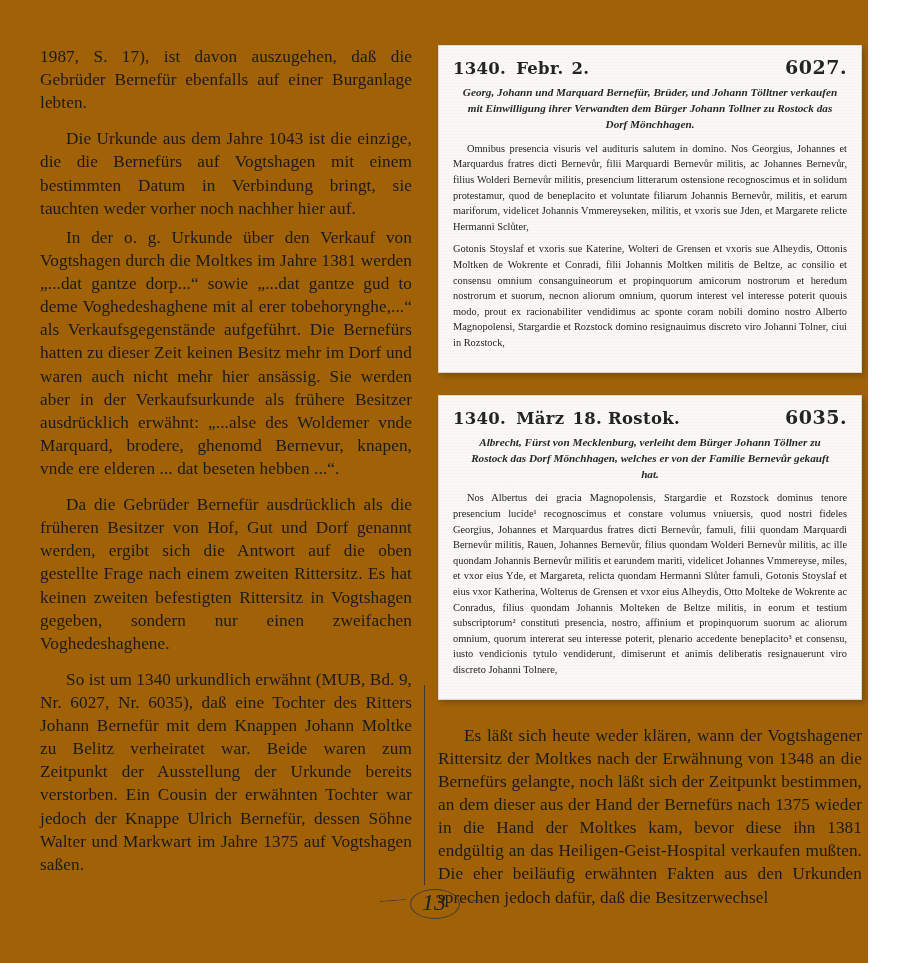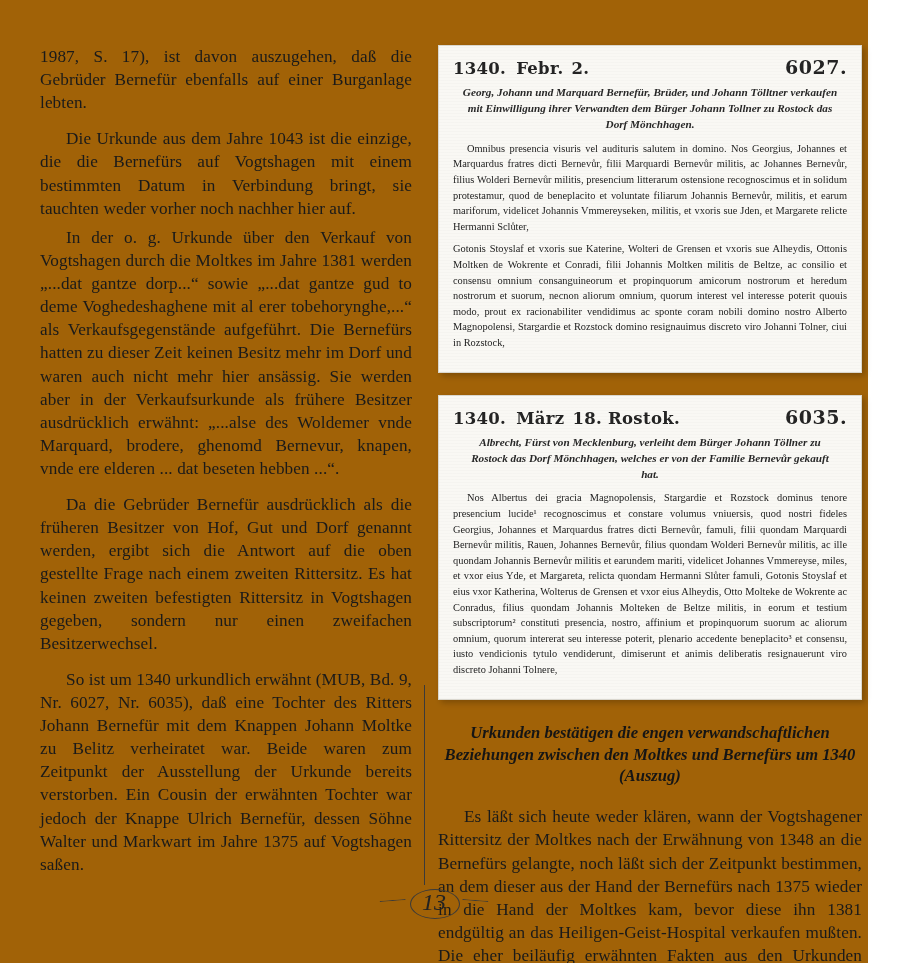--- a/index.html
+++ b/index.html
@@ -173,21 +173,21 @@
 
 <div class="page">
 
   <div class="columns">
 
     <div class="col-left">
       <div class="body-text">
         <p class="no-indent">1987, S. 17), ist davon auszugehen, daß die Gebrüder Bernefür ebenfalls auf einer Burganlage lebten.</p>
         <p class="gap-before">Die Urkunde aus dem Jahre 1043 ist die einzige, die die Bernefürs auf Vogtshagen mit einem bestimmten Datum in Verbindung bringt, sie tauchten weder vorher noch nachher hier auf.</p>
         <p>In der o. g. Urkunde über den Verkauf von Vogtshagen durch die Moltkes im Jahre 1381 werden „...dat gantze dorp...“ sowie „...dat gantze gud to deme Voghedeshaghene mit al erer tobehorynghe,...“ als Verkaufsgegenstände aufgeführt. Die Bernefürs hatten zu dieser Zeit keinen Besitz mehr im Dorf und waren auch nicht mehr hier ansässig. Sie werden aber in der Verkaufsurkunde als frühere Besitzer ausdrücklich erwähnt: „...alse des Woldemer vnde Marquard, brodere, ghenomd Bernevur, knapen, vnde ere elderen ... dat beseten hebben ...“.</p>
-        <p class="gap-before">Da die Gebrüder Bernefür ausdrücklich als die früheren Besitzer von Hof, Gut und Dorf genannt werden, ergibt sich die Antwort auf die oben gestellte Frage nach einem zweiten Rittersitz. Es hat keinen zweiten befestigten Rittersitz in Vogtshagen gegeben, sondern nur einen zweifachen Besitzerwechsel.</p>
+        <p class="gap-before">Da die Gebrüder Bernefür ausdrücklich als die früheren Besitzer von Hof, Gut und Dorf genannt werden, ergibt sich die Antwort auf die oben gestellte Frage nach einem zweiten Rittersitz. Es hat keinen zweiten befestigten Rittersitz in Vogtshagen gegeben, sondern nur einen zweifachen Voghedeshaghene.</p>
         <p class="gap-before">So ist um 1340 urkundlich erwähnt (MUB, Bd. 9, Nr. 6027, Nr. 6035), daß eine Tochter des Ritters Johann Bernefür mit dem Knappen Johann Moltke zu Belitz verheiratet war. Beide waren zum Zeitpunkt der Ausstellung der Urkunde bereits verstorben. Ein Cousin der erwähnten Tochter war jedoch der Knappe Ulrich Bernefür, dessen Söhne Walter und Markwart im Jahre 1375 auf Vogtshagen saßen.</p>
       </div>
     </div>
 
     <div class="col-right">
 
       <div class="facsimile">
         <div class="fac-head">
           <div class="fac-date">
             <span class="d-year">1340.</span><span class="d-month">Febr.</span><span class="d-day">2.</span>
@@ -204,21 +204,20 @@
           <div class="fac-date">
             <span class="d-year">1340.</span><span class="d-month">März</span><span class="d-day">18.</span>
             <span class="d-place">Rostok.</span>
           </div>
           <div class="fac-num">6035.</div>
         </div>
         <div class="fac-regest">Albrecht, Fürst von Mecklenburg, verleiht dem Bürger Johann Töllner zu Rostock das Dorf Mönchhagen, welches er von der Familie Bernevůr gekauft hat.</div>
         <p class="fac-para indent">Nos Albertus dei gracia Magnopolensis, Stargardie et Rozstock dominus tenore presencium lucide¹ recognoscimus et constare volumus vniuersis, quod nostri fideles Georgius, Johannes et Marquardus fratres dicti Bernevůr, famuli, filii quondam Marquardi Bernevůr militis, Rauen, Johannes Bernevůr, filius quondam Wolderi Bernevůr militis, ac ille quondam Johannis Bernevůr militis et earundem mariti, videlicet Johannes Vmmereyse, miles, et vxor eius Yde, et Margareta, relicta quondam Hermanni Slůter famuli, Gotonis Stoyslaf et eius vxor Katherina, Wolterus de Grensen et vxor eius Alheydis, Otto Molteke de Wokrente ac Conradus, filius quondam Johannis Molteken de Beltze militis, in eorum et testium subscriptorum² constituti presencia, nostro, affinium et propinquorum suorum ac aliorum omnium, quorum intererat seu interesse poterit, plenario accedente beneplacito³ et consensu, iusto vendicionis tytulo vendiderunt, dimiserunt et animis deliberatis resignauerunt viro discreto Johanni Tolnere,</p>
       </div>
 
-      <div class="fac-caption">Urkunden bestätigen die engen verwandschaftlichen Beziehungen zwischen den Moltkes und Bernefürs um 1340 (Auszug)</div>
 
       <div class="vert-rule"></div>
 
       <div class="body-text">
         <p>Es läßt sich heute weder klären, wann der Vogtshagener Rittersitz der Moltkes nach der Erwähnung von 1348 an die Bernefürs gelangte, noch läßt sich der Zeitpunkt bestimmen, an dem dieser aus der Hand der Bernefürs nach 1375 wieder in die Hand der Moltkes kam, bevor diese ihn 1381 endgültig an das Heiligen-Geist-Hospital verkaufen mußten. Die eher beiläufig erwähnten Fakten aus den Urkunden sprechen jedoch dafür, daß die Besitzerwechsel</p>
       </div>
     </div>
 
   </div>
 

